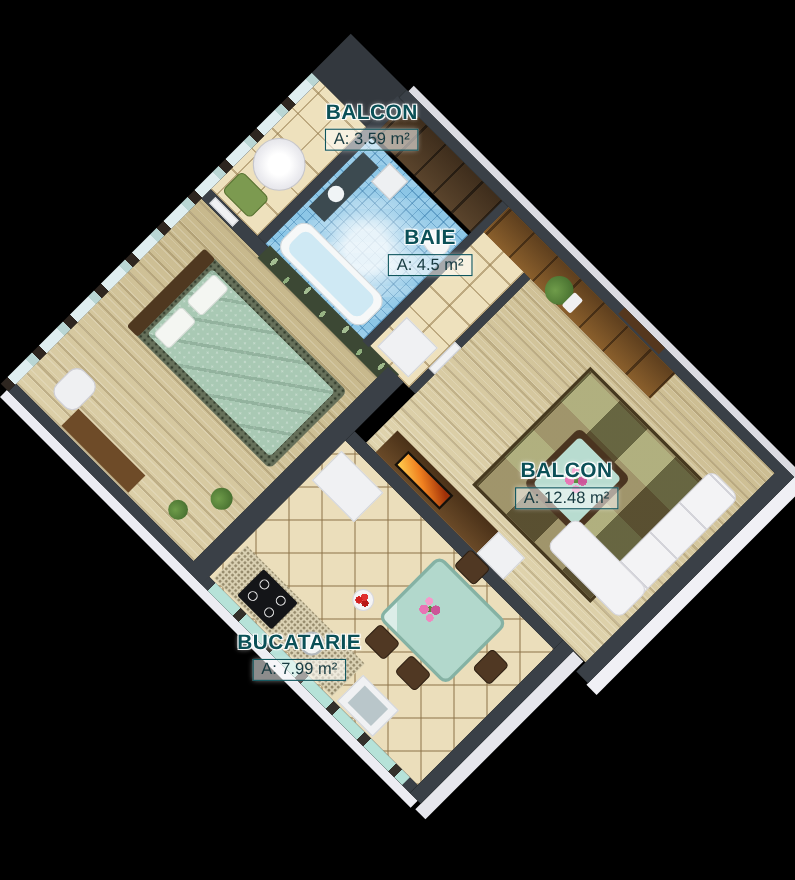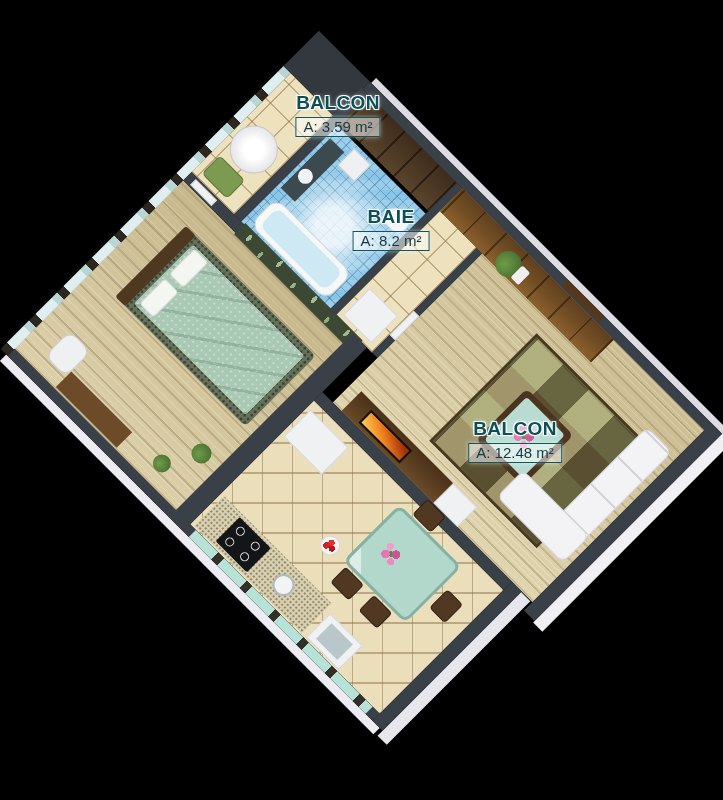--- a/index.html
+++ b/index.html
@@ -183,20 +183,24 @@
         radial-gradient(circle 4px at 65% 45%,#e03030 80%,transparent 82%),
         radial-gradient(circle 4px at 45% 68%,#b81818 80%,transparent 82%),#f4f4f6;border:1px solid #d8d8dc;"></div>
   </div>
 
   <div class="room-label" id="label-balcon">
     <div class="room-name">BALCON</div>
     <div class="room-area">A: 3.59 m²</div>
   </div>
   <div class="room-label" id="label-baie">
     <div class="room-name">BAIE</div>
-    <div class="room-area">A: 8.2 m²</div>
+    <div class="room-area">A: 4.5 m²</div>
   </div>
   <div class="room-label" id="label-living">
     <div class="room-name">BALCON</div>
     <div class="room-area">A: 12.48 m²</div>
   </div>
+  <div class="room-label" id="label-bucatarie">
+    <div class="room-name">BUCATARIE</div>
+    <div class="room-area">A: 7.99 m²</div>
+  </div>
 
 </div>
 
 </body></html>

